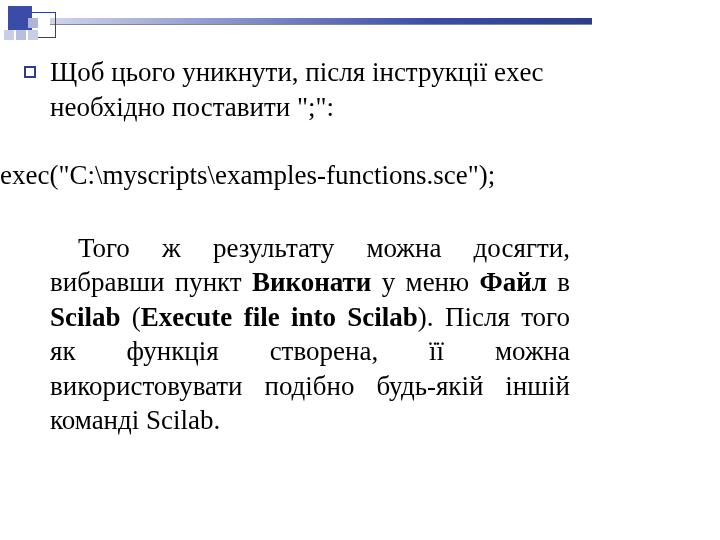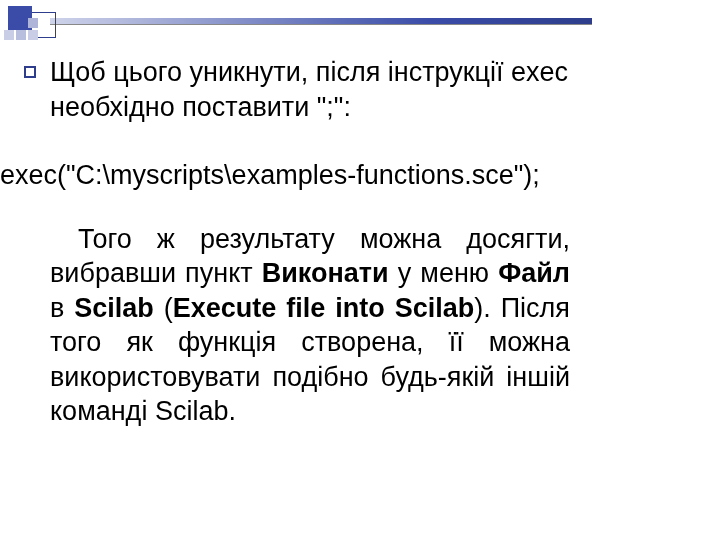--- a/index.html
+++ b/index.html
@@ -10,20 +10,21 @@
     background: #ffffff;
     font-family: Arial, "Helvetica Neue", Helvetica, sans-serif;
     color: #000;
     overflow: hidden;
   }
   .slide {
     position: relative;
     width: 592px;
     height: 540px;
     box-sizing: border-box;
+    font-family: Liberation Serif, serif;
   }
   
   .deco {
     position: absolute;
     top: 6px;
     left: 4px;
     width: 52px;
     height: 34px;
   }
   .deco .sq {
@@ -118,21 +119,21 @@
   .para1 {
     text-align: left;
   }
   .code-line {
     margin-top: 34px;
     margin-left: -50px; 
     font-size: 27px;
     white-space: nowrap;
   }
   .para2 {
-    margin-top: 29px;
+    margin-top: 38px;
     text-align: justify;
     text-align-last: left;
   }
   .para2 .indent {
     display: inline-block;
     width: 28px;
   }
   b { font-weight: bold; }
 </style>
 </head>

